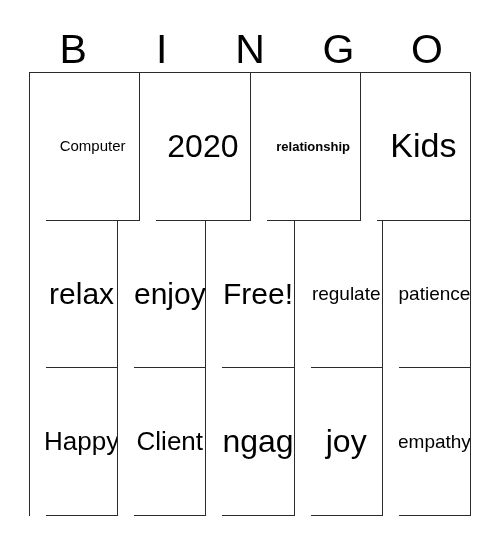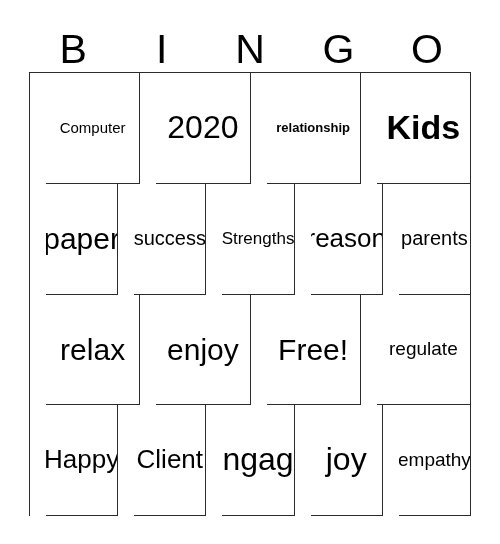--- a/index.html
+++ b/index.html
@@ -74,21 +74,21 @@
     margin-left: 16px;
   }
   .cell-text {
     display: block;
     white-space: nowrap;
     line-height: 1.05;
     text-align: center;
   }
 
   
-  .fs-xxl { font-size: 34px; font-weight: bold; }
+  .fs-xxl { font-size: 34px; }
   .fs-xl  { font-size: 32px; }
   .fs-l   { font-size: 30px; }
   .fs-m   { font-size: 26px; }
   .fs-s   { font-size: 20px; }
   .fs-xs  { font-size: 19px; }
   .fs-xxs { font-size: 17px; }
   .fs-tiny{ font-size: 15px; }
   .fs-min { font-size: 13px; font-weight: bold; }
 </style>
 </head>
@@ -124,50 +124,36 @@
         <span class="cell-text fs-xl">2020</span>
       </div>
       <div class="bingo-cell">
         <span class="cell-text fs-min">relationship</span>
       </div>
       <div class="bingo-cell">
         <span class="cell-text fs-xxl">Kids</span>
       </div>
     </div>
 
-    <div class="bingo-row">
-      <div class="bingo-cell">
-        <span class="cell-text fs-l">paper</span>
-      </div>
-      <div class="bingo-cell">
-        <span class="cell-text fs-s">success</span>
-      </div>
-      <div class="bingo-cell">
-        <span class="cell-text fs-xxs">Strengths</span>
-      </div>
-      <div class="bingo-cell">
-        <span class="cell-text fs-m">reason</span>
-      </div>
-      <div class="bingo-cell">
-        <span class="cell-text fs-s">parents</span>
-      </div>
-    </div>
 
     <div class="bingo-row">
       <div class="bingo-cell">
         <span class="cell-text fs-l">relax</span>
       </div>
       <div class="bingo-cell">
         <span class="cell-text fs-l">enjoy</span>
       </div>
       <div class="bingo-cell">
         <span class="cell-text fs-l">Free!</span>
       </div>
       <div class="bingo-cell">
         <span class="cell-text fs-xs">regulate</span>
+      </div>
+      <div class="bingo-cell">
+        <span class="cell-text fs-xs">patience</span>
       </div>
     </div>
 
 
     <div class="bingo-row">
       <div class="bingo-cell">
         <span class="cell-text fs-m">Happy</span>
       </div>
       <div class="bingo-cell">
         <span class="cell-text fs-m">Client</span>

